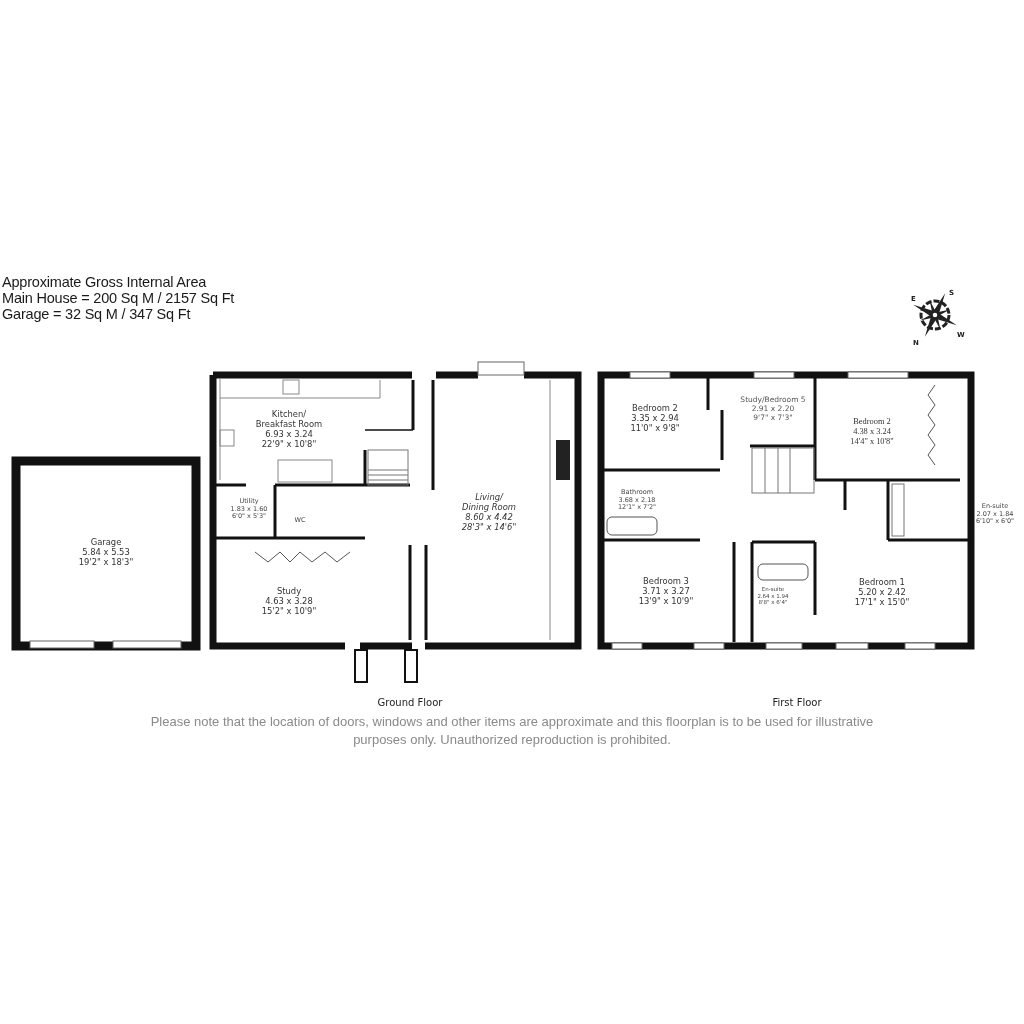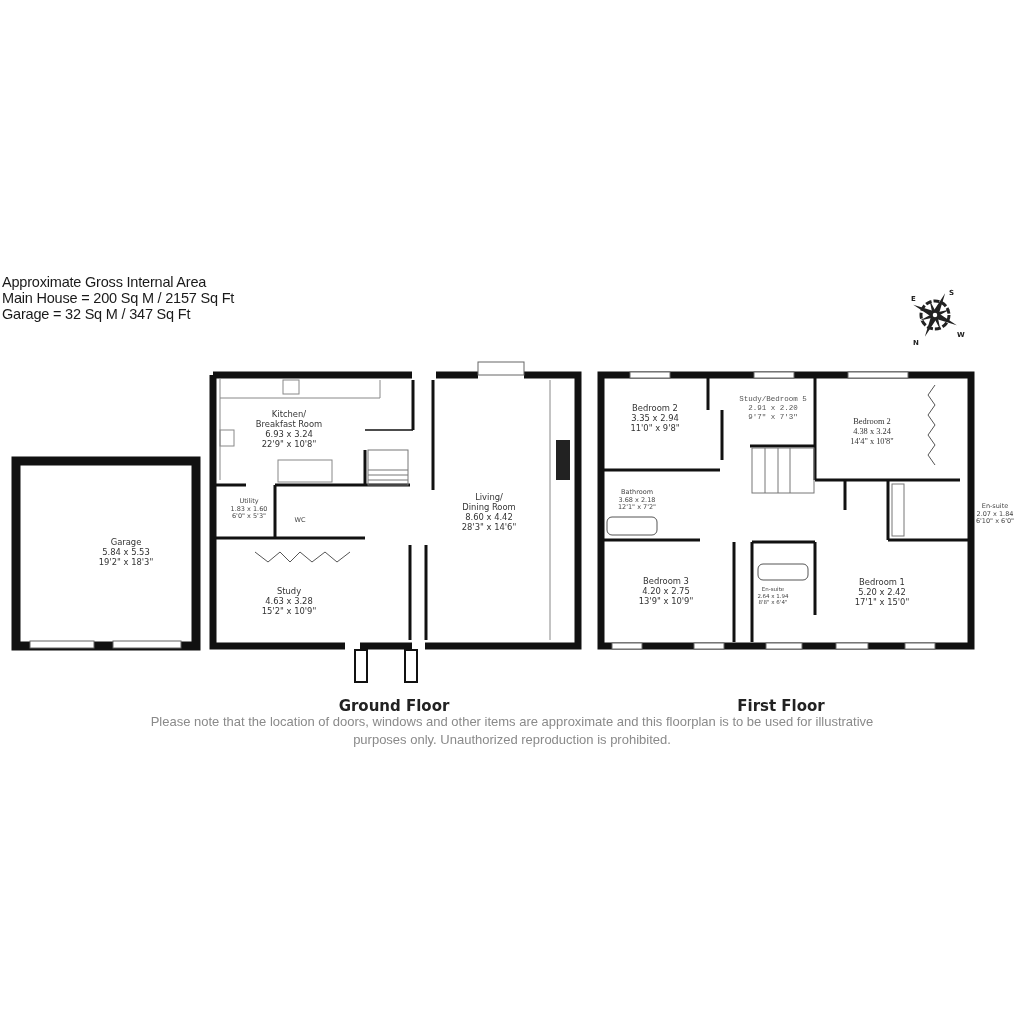--- a/index.html
+++ b/index.html
@@ -2,21 +2,21 @@
 <html><head>
 <meta charset="utf-8">
 <style>
   html,body{margin:0;padding:0;background:#fff;}
   body{width:1024px;height:1024px;position:relative;overflow:hidden;font-family:"DejaVu Sans",sans-serif;color:#222;}
   .header{position:absolute;left:2px;width:949px;top:274px;text-align:left;font-size:14.5px;line-height:16px;color:#1a1a1a;font-family:"Liberation Sans",sans-serif;}
   .header div{letter-spacing:-0.2px;}
   svg.plan{position:absolute;left:0;top:0;}
   .lbl{position:absolute;text-align:center;font-size:8.4px;line-height:10px;color:#333;white-space:nowrap;transform:translateX(-50%);}
   .lbl.small{font-size:6.5px;line-height:7.5px;color:#444;}
-  .floor-label{position:absolute;font-size:15px;font-weight:bold;color:#222;transform:translateX(-50%);}
+  .floor-label{position:absolute;font-size:10px;font-weight:normal;color:#222;transform:translateX(-50%);margin-left:16px;}
   .disclaimer{position:absolute;left:0;width:1024px;top:713px;text-align:center;font-size:13px;line-height:18px;color:#8a8a8a;font-family:"Liberation Sans",sans-serif;}
   .compass{position:absolute;left:905px;top:285px;width:60px;height:60px;}
 </style>
 </head>
 <body>
 
 <div class="header">
   <div>Approximate Gross Internal Area</div>
   <div>Main House = 200 Sq M / 2157 Sq Ft</div>
   <div>Garage = 32 Sq M / 347 Sq Ft</div>
@@ -123,21 +123,21 @@
       <rect x="848" y="372" width="60" height="6"></rect>
       <rect x="612" y="643" width="30" height="6"></rect>
       <rect x="694" y="643" width="30" height="6"></rect>
       <rect x="766" y="643" width="36" height="6"></rect>
       <rect x="836" y="643" width="32" height="6"></rect>
       <rect x="905" y="643" width="30" height="6"></rect>
     </g>
   </g>
 </svg>
 
-<div class="lbl" style="left:106px;top:537px;margin-left:20px;">
+<div class="lbl" style="left:106px;top:537px;">
   <div>Garage</div>
   <div>5.84 x 5.53</div>
   <div>19'2" x 18'3"</div>
 </div>
 
 <div class="lbl" style="left:289px;top:409px;">
   <div>Kitchen/</div>
   <div>Breakfast Room</div>
   <div>6.93 x 3.24</div>
   <div>22'9" x 10'8"</div>
@@ -152,36 +152,36 @@
 <div class="lbl small" style="left:300px;top:517px;text-align:center;">
   <div>WC</div>
 </div>
 
 <div class="lbl" style="left:289px;top:586px;">
   <div>Study</div>
   <div>4.63 x 3.28</div>
   <div>15'2" x 10'9"</div>
 </div>
 
-<div class="lbl" style="left:489px;top:492px;">
+<div class="lbl" style="left:489px;top:492px;font-style:italic;">
   <div>Living/</div>
   <div>Dining Room</div>
   <div>8.60 x 4.42</div>
   <div>28'3" x 14'6"</div>
 </div>
 
 <div class="floor-label" style="left:394px;top:697px;">Ground Floor</div>
 
 <div class="lbl" style="left:655px;top:403px;">
   <div>Bedroom 2</div>
   <div>3.35 x 2.94</div>
   <div>11'0" x 9'8"</div>
 </div>
 
-<div class="lbl" style="left:773px;top:395px;font-size:7.5px;line-height:9px;color:#555;font-family:Liberation Mono, monospace;">
+<div class="lbl" style="left:773px;top:395px;font-size:7.5px;line-height:9px;color:#555;">
   <div>Study/Bedroom 5</div>
   <div>2.91 x 2.20</div>
   <div>9'7" x 7'3"</div>
 </div>
 
 <div class="lbl" style="left:872px;top:417px;font-family:Liberation Serif, serif;">
   <div>Bedroom 2</div>
   <div>4.38 x 3.24</div>
   <div>14'4" x 10'8"</div>
 </div>
@@ -193,21 +193,21 @@
 </div>
 
 <div class="lbl small" style="left:995px;top:503px;">
   <div>En-suite</div>
   <div>2.07 x 1.84</div>
   <div>6'10" x 6'0"</div>
 </div>
 
 <div class="lbl" style="left:666px;top:576px;">
   <div>Bedroom 3</div>
-  <div>4.20 x 2.75</div>
+  <div>3.71 x 3.27</div>
   <div>13'9" x 10'9"</div>
 </div>
 
 <div class="lbl small" style="left:773px;top:586px;font-size:5.5px;line-height:6.5px;">
   <div>En-suite</div>
   <div>2.64 x 1.94</div>
   <div>8'8" x 6'4"</div>
 </div>
 
 <div class="lbl" style="left:882px;top:577px;">

